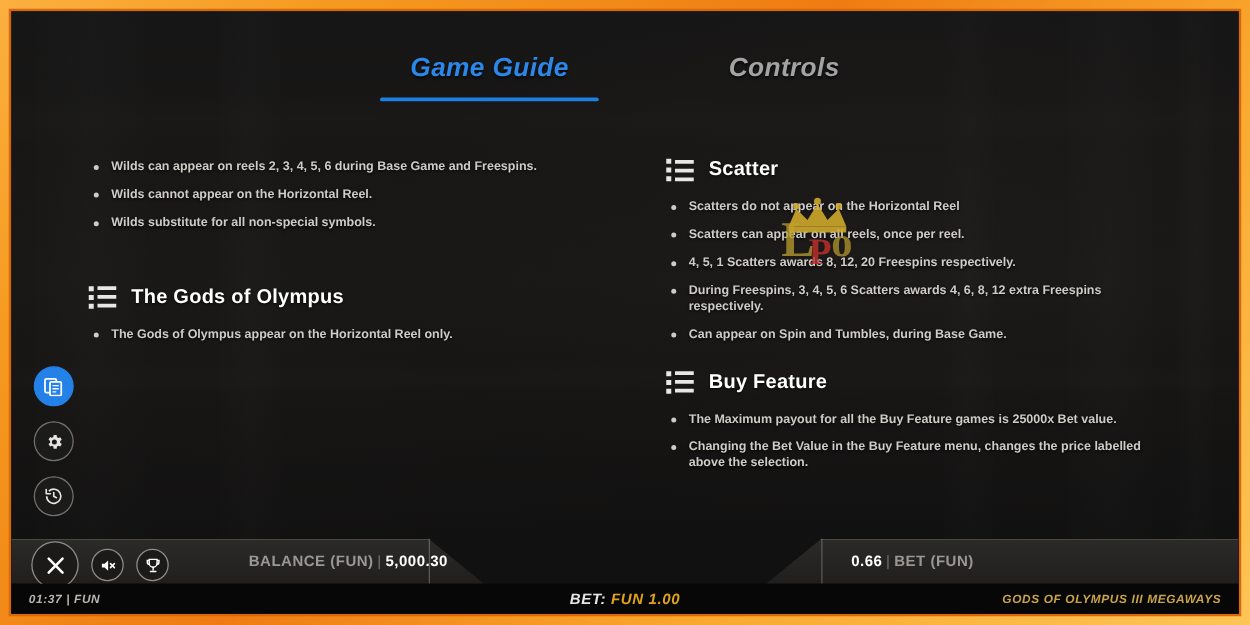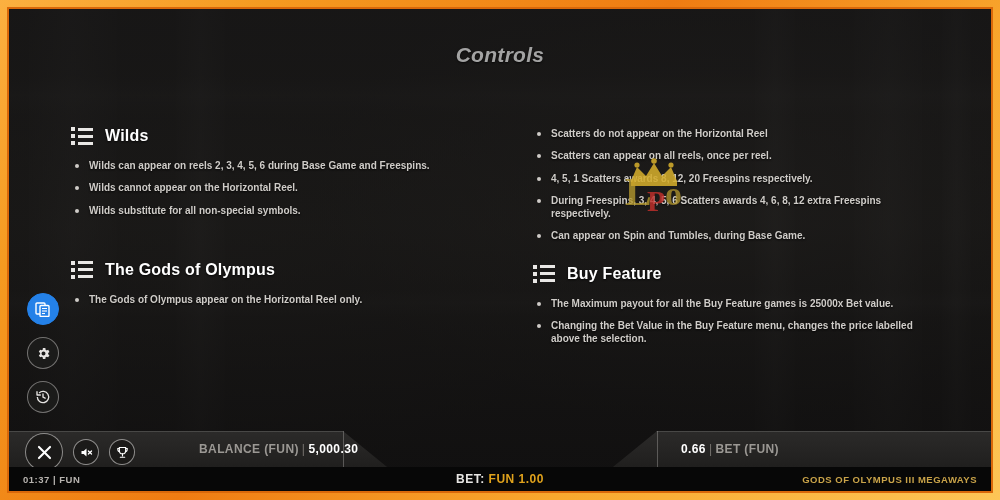--- a/index.html
+++ b/index.html
@@ -166,21 +166,21 @@
     background:rgba(26,25,24,.85); cursor:pointer;
   }
   #btn-close { width:38px; height:38px; }
   #btn-mute  { width:26px; height:26px; }
   #btn-trophy{ width:26px; height:26px; }
 
   
   #footer {
     position:absolute; left:0; right:0; bottom:0; height:24px;
     background:#070707; z-index:9;
-    display:flex; align-items:center; padding:0 14px;
+    display:flex; align-items:center; padding:0 14px;font-style:italic;
   }
   #footer .f-left  { font-size:9.5px; font-weight:bold; color:#b8b4b0; letter-spacing:.5px; }
   #footer .f-mid   { position:absolute; left:0; right:0; text-align:center; font-size:12px; font-weight:bold; letter-spacing:.5px; }
   #footer .f-mid .k { color:#e8e6e4; }
   #footer .f-mid .v { color:#e0a21c; }
   #footer .f-right { margin-left:auto; font-size:9.5px; font-weight:bold; color:#c9a349; letter-spacing:.5px; }
 </style>
 </head>
 <body>
 
@@ -194,47 +194,34 @@
     <div class="pillar p2"></div>
     <div class="pillar p3"></div>
     <div class="pillar p4"></div>
     <div class="pillar p5"></div>
     <div class="beam b1"></div>
     <div class="beam b2"></div>
   </div>
   <div id="scrim"></div>
 
   <div id="tabs">
+    <div class="tab active">
+      <span class="tab-label">Game Guide</span>
+      <span class="tab-underline"></span>
+    </div>
     <div class="tab idle">
       <span class="tab-label">Controls</span>
     </div>
   </div>
 
   <div id="content">
 
     <div class="col left">
 
       <div class="section">
-        <div class="sec-head">
-          <span class="list-icon">
-            <span class="row">
-                    <span class="sq"></span>
-                    <span class="bar"></span>
-                  </span>
-            <span class="row">
-                    <span class="sq"></span>
-                    <span class="bar"></span>
-                  </span>
-            <span class="row">
-                    <span class="sq"></span>
-                    <span class="bar"></span>
-                  </span>
-          </span>
-          <span class="sec-title">Wilds</span>
-        </div>
         <ul class="bullets">
           <li>Wilds can appear on reels 2, 3, 4, 5, 6 during Base Game and Freespins.</li>
           <li>Wilds cannot appear on the Horizontal Reel.</li>
           <li>Wilds substitute for all non-special symbols.</li>
         </ul>
       </div>
 
       <div class="section" style="margin-top:44px;">
         <div class="sec-head">
           <span class="list-icon">
@@ -256,20 +243,37 @@
         <ul class="bullets">
           <li>The Gods of Olympus appear on the Horizontal Reel only.</li>
         </ul>
       </div>
 
     </div>
 
     <div class="col right">
 
       <div class="section">
+        <div class="sec-head">
+          <span class="list-icon">
+            <span class="row">
+                    <span class="sq"></span>
+                    <span class="bar"></span>
+                  </span>
+            <span class="row">
+                    <span class="sq"></span>
+                    <span class="bar"></span>
+                  </span>
+            <span class="row">
+                    <span class="sq"></span>
+                    <span class="bar"></span>
+                  </span>
+          </span>
+          <span class="sec-title">Scatter</span>
+        </div>
         <ul class="bullets">
           <li>Scatters do not appear on the Horizontal Reel</li>
           <li>Scatters can appear on all reels, once per reel.</li>
           <li>4, 5, 1 Scatters awards 8, 12, 20 Freespins respectively.</li>
           <li>During Freespins, 3, 4, 5, 6 Scatters awards 4, 6, 8, 12 extra Freespins respectively.</li>
           <li>Can appear on Spin and Tumbles, during Base Game.</li>
         </ul>
       </div>
 
       <div class="section" style="margin-top:12px;">

